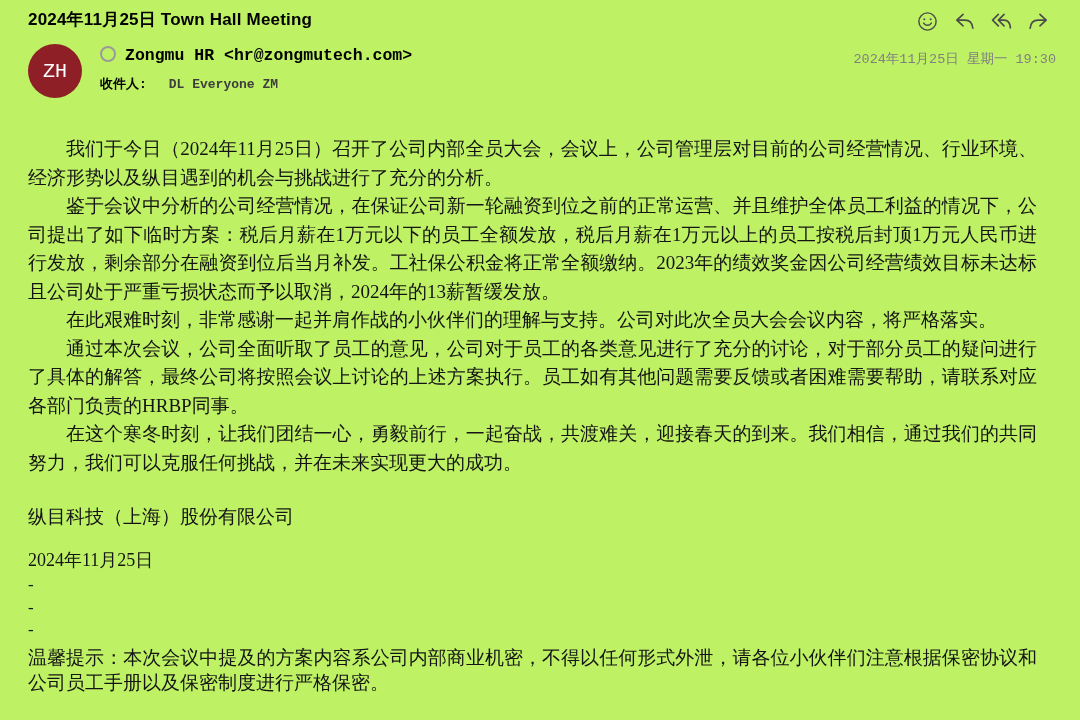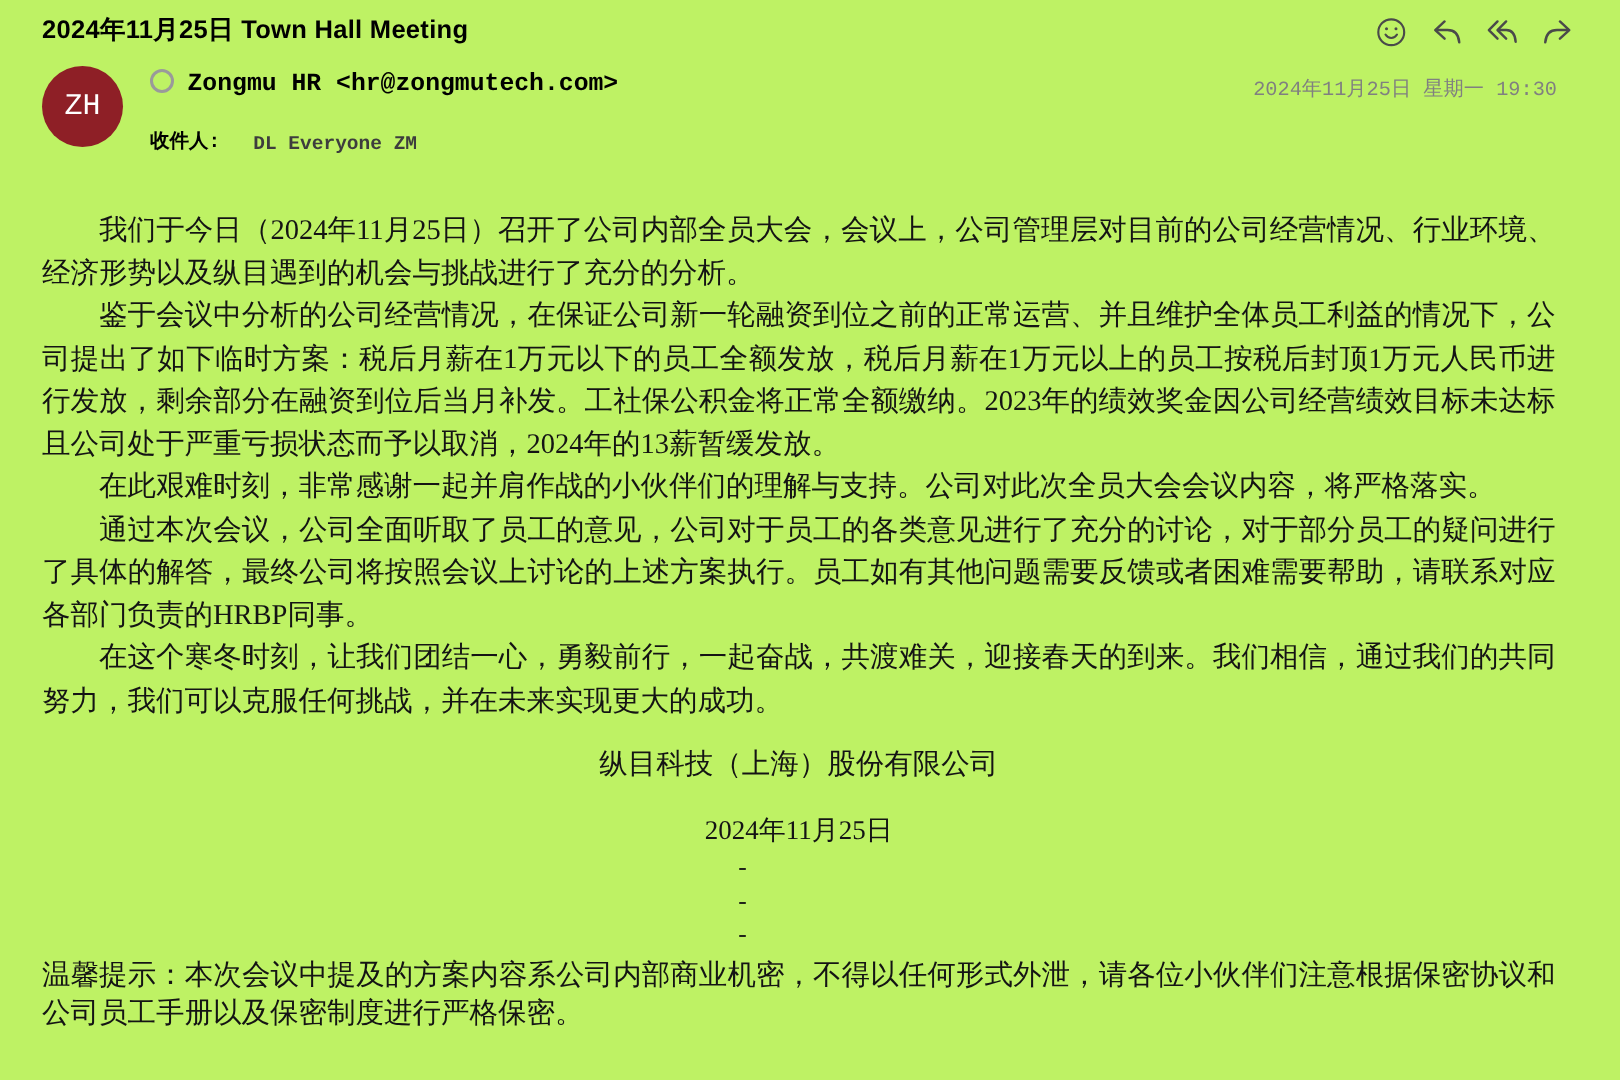--- a/index.html
+++ b/index.html
@@ -74,53 +74,53 @@
     border: 2px solid #9a9a9a;
     border-radius: 50%;
     margin-right: 9px;
     flex: 0 0 auto;
   }
   .sender-name {
     font-size: 16.5px;
     font-weight: 700;
     color: #000000;
   }
-  .to-line { margin-top: 20px; display: flex; align-items: flex-end; }
+  .to-line { margin-top: 10px; display: flex; align-items: center; }
   .to-label {
     font-size: 13px;
     font-weight: 700;
     color: #000000;
   }
   .to-value {
     font-size: 13px;
     font-weight: 700;
     color: #3d3d3d;
     margin-left: 22px;
   }
   .date {
     position: absolute;
-    right: 42px;
+    right: 24px;
     top: 6px;
     font-size: 13.5px;
     color: #808080;
   }
 
   
   .mail-body {
     margin: 37px 43px 0 28px;
     font-family: "Liberation Serif", "DejaVu Serif", serif;
     font-size: 19px;
     line-height: 28.5px;
     color: #141414;
     text-align: justify;
   }
   .mail-body p { margin: 0; }
   .para { text-indent: 2em; }
 
-  .sig { text-align: center; margin-top: 14px; }
+  .sig { text-align: left; margin-top: 26px; }
   .sig-company { font-size: 19px; }
   .sig-date { font-size: 18px; margin-top: 14px !important; }
   .sig-dash {
     font-size: 17px;
     line-height: 22.5px;
     padding-right: 75px;
   }
   .sig-dash:first-of-type { margin-top: 6px !important; }
 
   .footer-note {

